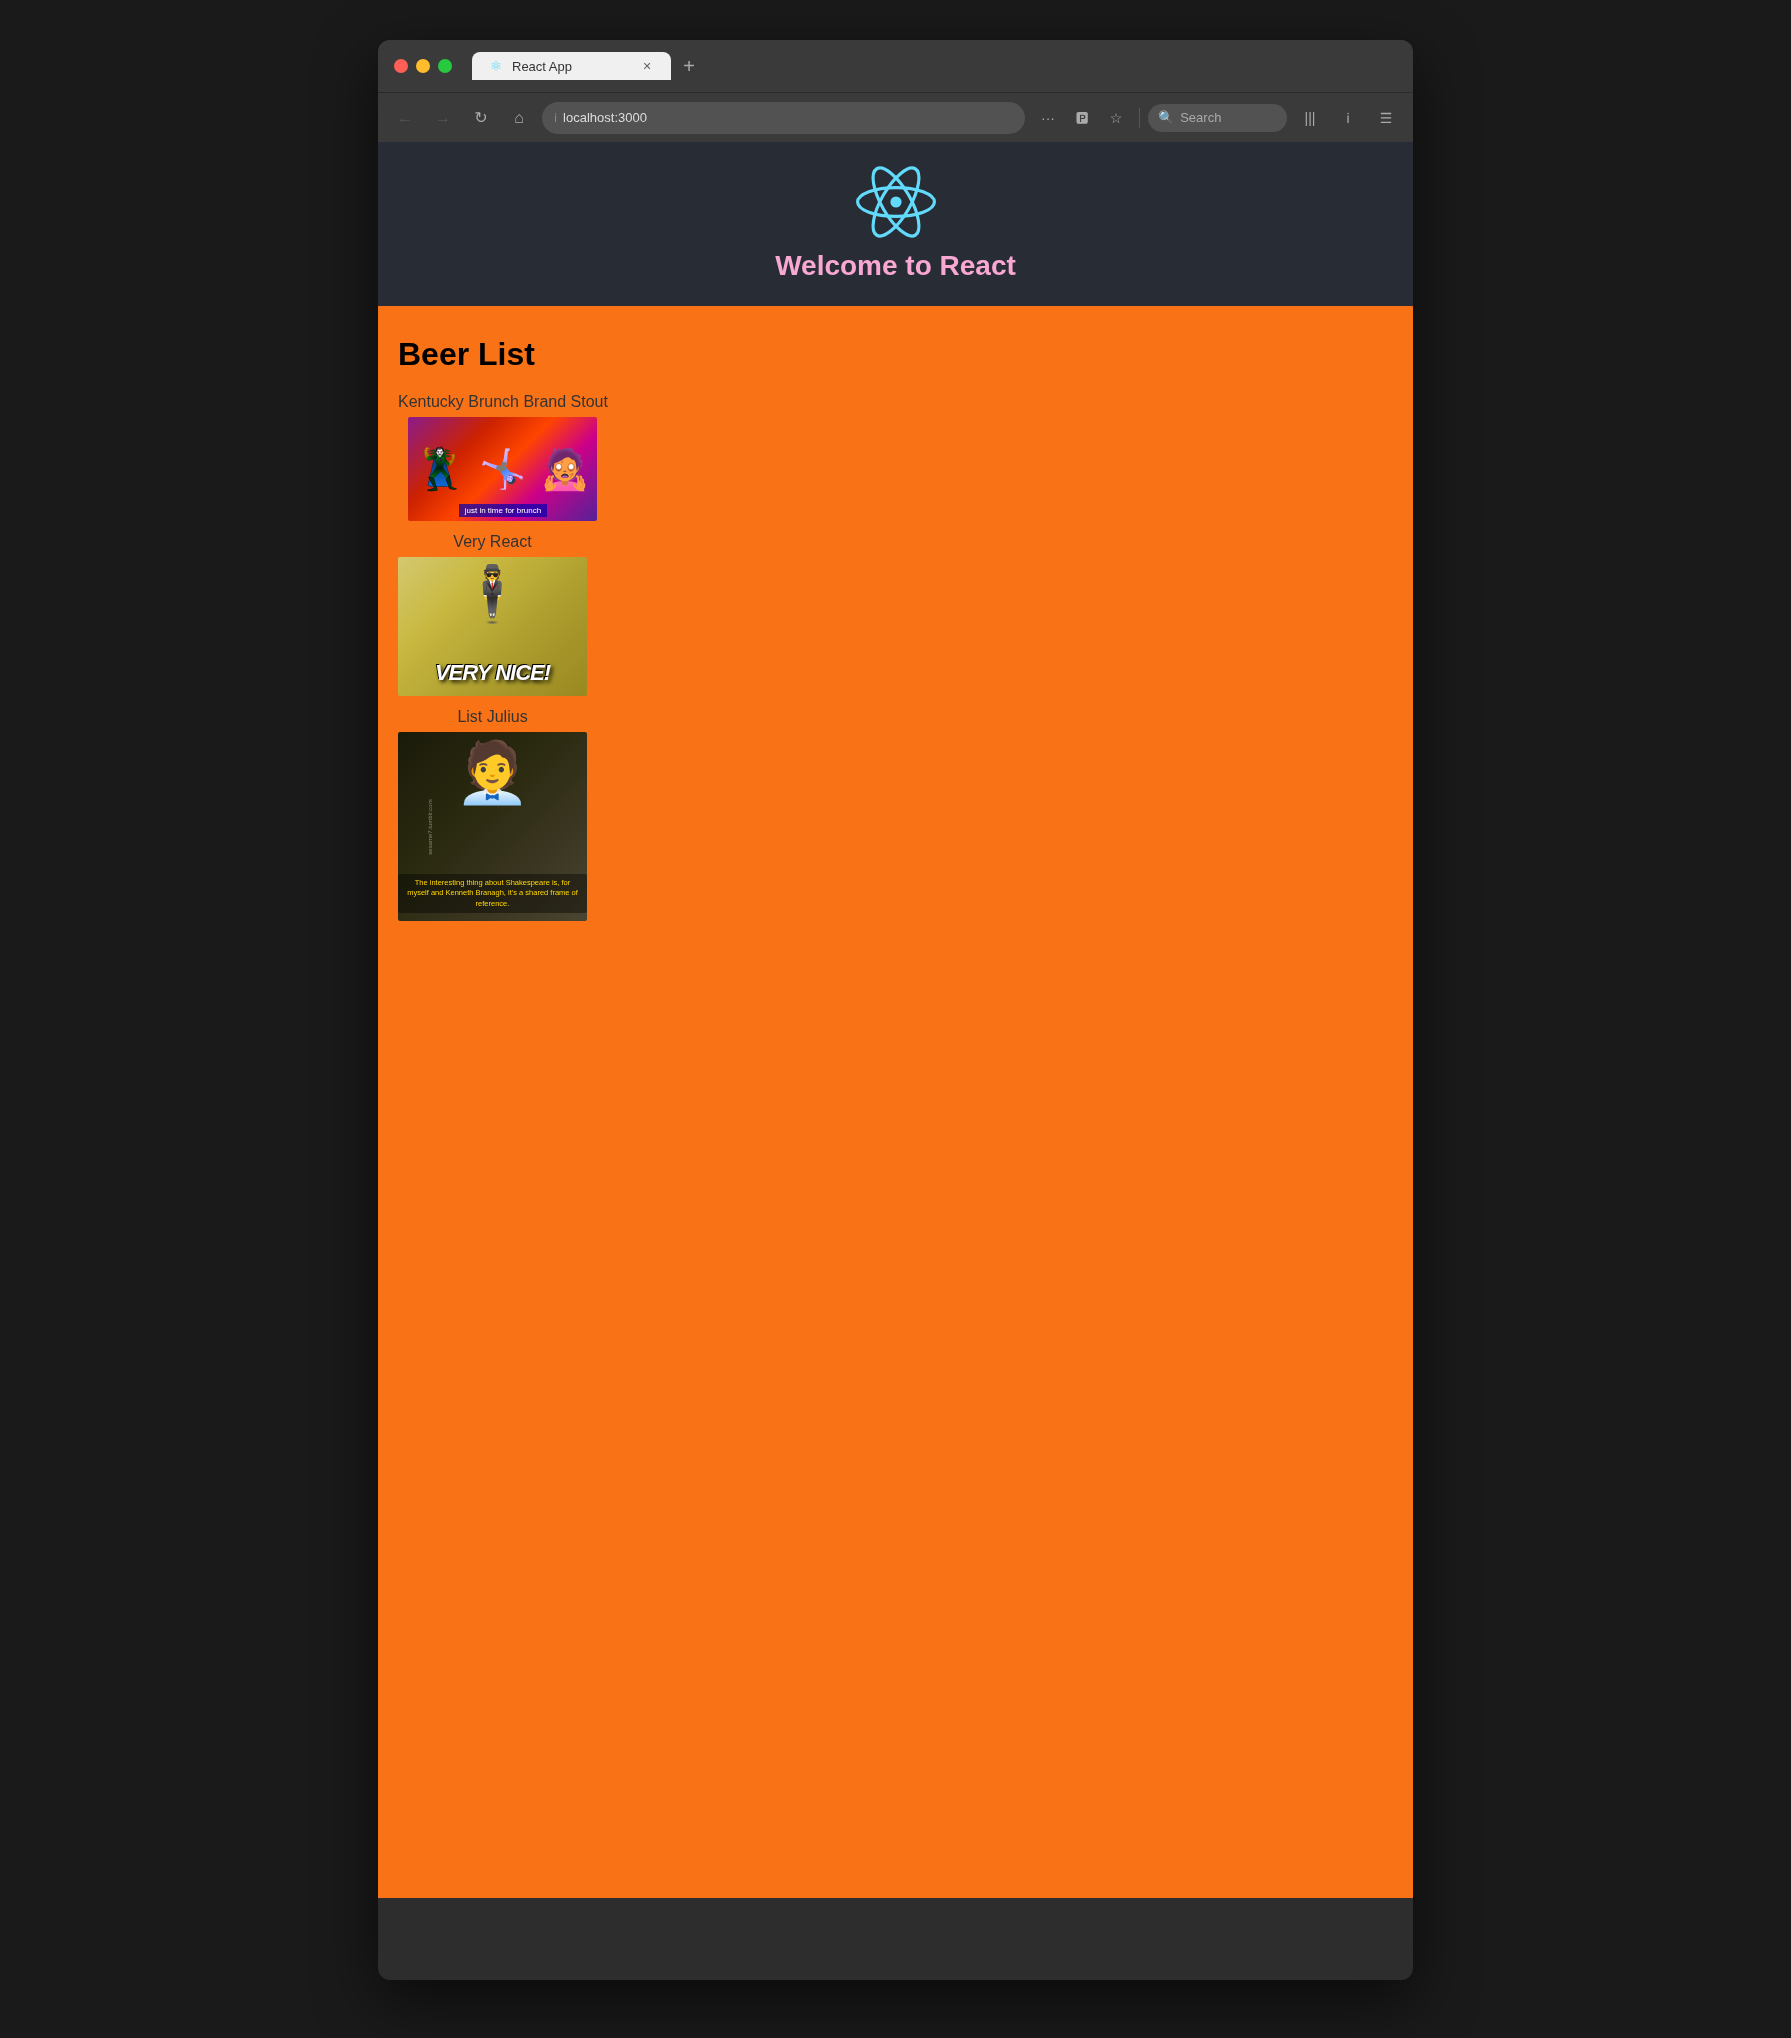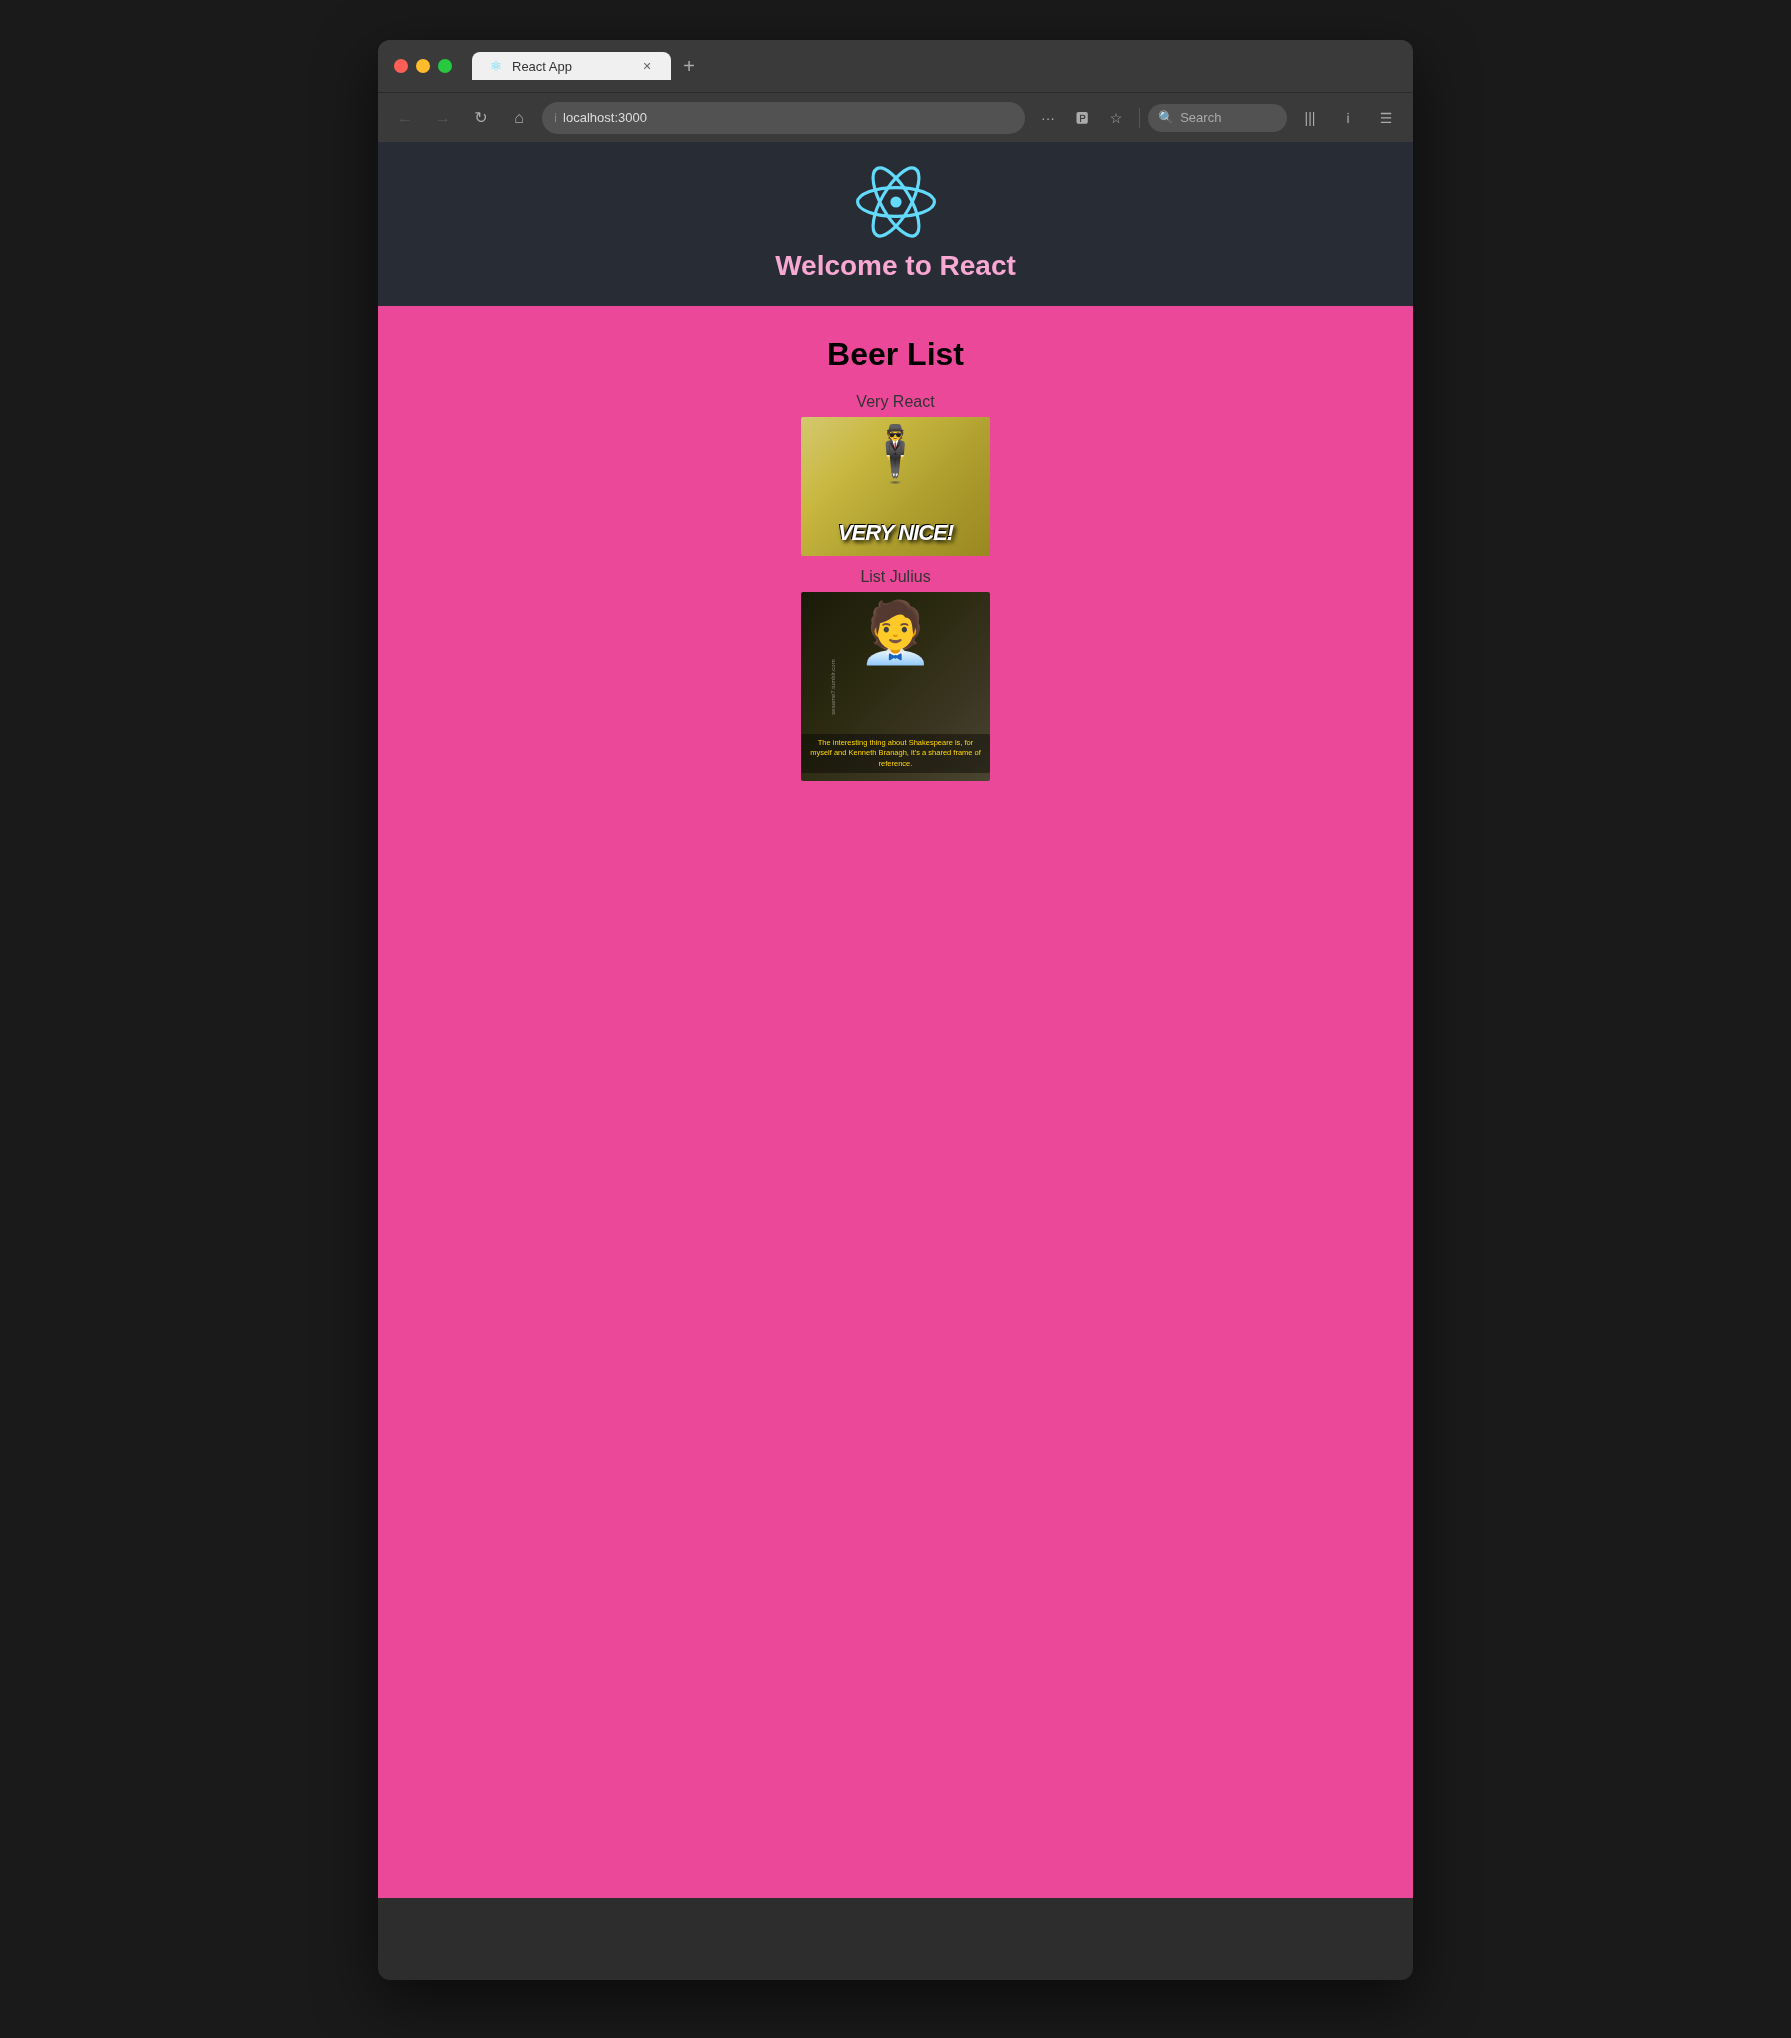--- a/index.html
+++ b/index.html
@@ -206,26 +206,26 @@
     }
 
     .app-title {
       color: #f9a8d4;
       font-size: 28px;
       font-weight: 700;
     }
 
     
     .white-content {
-      background: #ec4899;
+      background: #f97316;
       min-height: 1592px;
       padding: 30px 20px;
       display: flex;
       flex-direction: column;
-      align-items: center;
+      align-items: flex-start;
     }
 
     .beer-list-title {
       font-size: 32px;
       font-weight: 700;
       color: #000;
       margin-bottom: 20px;
     }
 
     .beer-item {
@@ -462,20 +462,31 @@
         <ellipse cx="50" cy="50" rx="48" ry="18" fill="none" stroke="#61dafb" stroke-width="4" transform="rotate(60 50 50)"></ellipse>
         <ellipse cx="50" cy="50" rx="48" ry="18" fill="none" stroke="#61dafb" stroke-width="4" transform="rotate(120 50 50)"></ellipse>
         <circle cx="50" cy="50" r="7" fill="#61dafb"></circle>
       </svg>
       <h1 class="app-title">Welcome to React</h1>
     </div>
 
     <div class="white-content">
       <h2 class="beer-list-title">Beer List</h2>
 
+      <div class="beer-item">
+        <div class="beer-name">Kentucky Brunch Brand Stout</div>
+        <div class="meme-1">
+          <div class="meme-1-figures">
+            <span style="font-size:40px;filter:hue-rotate(280deg);">🦹</span>
+            <span style="font-size:38px;filter:hue-rotate(200deg);">🤸</span>
+            <span style="font-size:40px;filter:hue-rotate(300deg);">🧟</span>
+          </div>
+          <div class="meme-1-text">just in time for brunch</div>
+        </div>
+      </div>
 
 
       <div class="beer-item">
         <div class="beer-name">Very React</div>
         <div class="meme-3">
           <div class="meme-3-figure">🕴️</div>
           <div class="meme-3-text">VERY NICE!</div>
         </div>
       </div>
 

